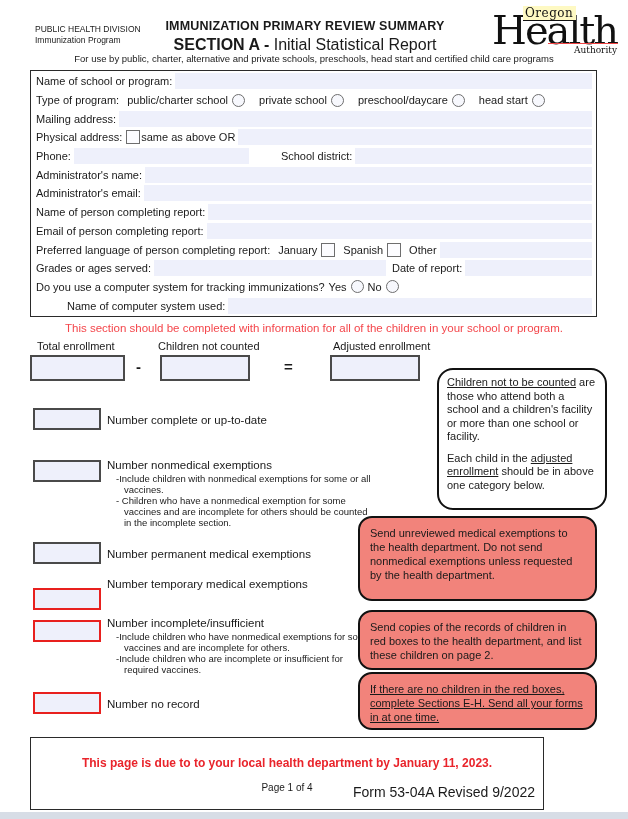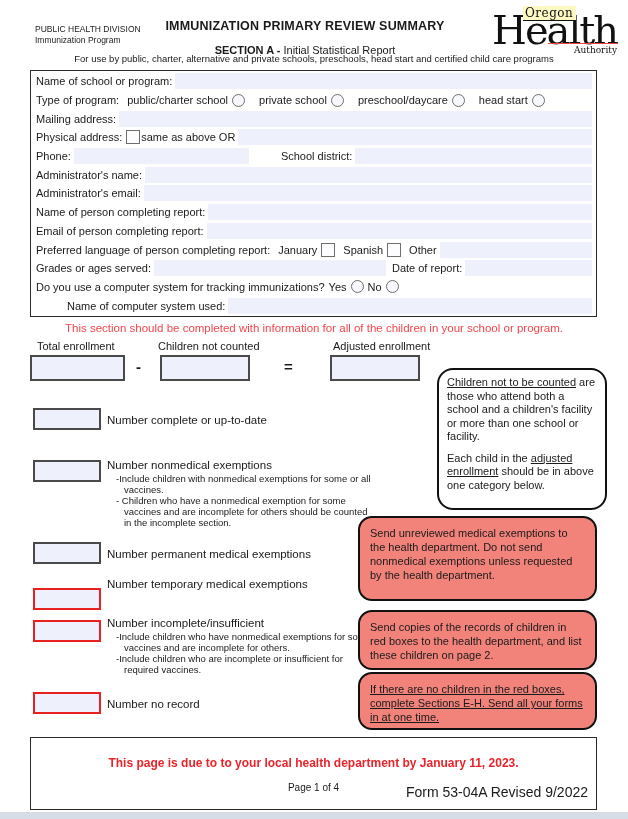--- a/index.html
+++ b/index.html
@@ -11,21 +11,21 @@
   }
   *{box-sizing:border-box;margin:0;padding:0;}
   html,body{background:#fff;}
   body{font-family:"Liberation Sans",sans-serif;color:var(--ink);}
   .page{position:relative;width:628px;height:819px;background:#fff;overflow:hidden;}
 
   
   .hdr-left{position:absolute;left:35px;top:24px;font-size:8.5px;line-height:10.5px;}
   .hdr-center{position:absolute;left:130px;top:19px;width:350px;text-align:center;}
   .hdr-title{font-size:12.5px;font-weight:bold;letter-spacing:.2px;}
-  .hdr-sub{font-size:11px;margin-top:11px;}
+  .hdr-sub{font-size:16px;margin-top:3px;}
   .hdr-sub .b{font-weight:bold;}
   .audience{position:absolute;left:0;top:53px;width:628px;text-align:center;font-size:9.5px;}
 
   
   .logo{position:absolute;left:492px;top:6px;width:128px;height:50px;font-family:"DejaVu Serif",serif;color:#111;}
   .logo-health{position:absolute;left:0;top:2px;font-size:40px;line-height:44px;letter-spacing:-2px;}
   .logo-oregon{position:absolute;left:31px;top:0px;font-size:12px;letter-spacing:.5px;border-bottom:1px solid #111;padding:0 3px 0 2px;background:#fef9c3;}
   .logo-auth{position:absolute;right:2px;bottom:1px;font-size:9px;border-top:1px solid #ef4444;padding:1px 1px 0 26px;}
 
   
@@ -65,21 +65,21 @@
   .cbullets{position:absolute;left:116px;width:258px;font-size:9.5px;line-height:11px;}
   .cbullets div{padding-left:8px;text-indent:-8px;}
 
   
   .callout-red{position:absolute;left:358px;width:239px;border:2.5px solid #111;border-radius:14px;background:var(--salmon);padding:8px 10px;font-size:11px;line-height:14px;}
   .red1{top:516px;height:85px;}
   .red2{top:610px;height:60px;}
   .red3{top:672px;height:58px;text-decoration:underline;}
 
   
-  .footer{position:absolute;left:30px;top:737px;width:567px;height:73px;border:1.6px solid #2a2a2a;background:#fff;}
+  .footer{position:absolute;left:30px;top:737px;width:514px;height:73px;border:1.6px solid #2a2a2a;background:#fff;}
   .footer-due{position:absolute;left:0;top:18px;width:100%;text-align:center;font-size:12px;font-weight:bold;color:#E9242B;}
   .footer-page{position:absolute;left:0;top:44px;width:100%;text-align:center;font-size:10px;}
   .footer-form{position:absolute;right:8px;top:46px;font-size:14px;}
 
   .bottom-strip{position:absolute;left:0;top:812px;width:628px;height:7px;background:#d7dde6;}
 </style>
 </head>
 <body>
 
 <div class="page">

